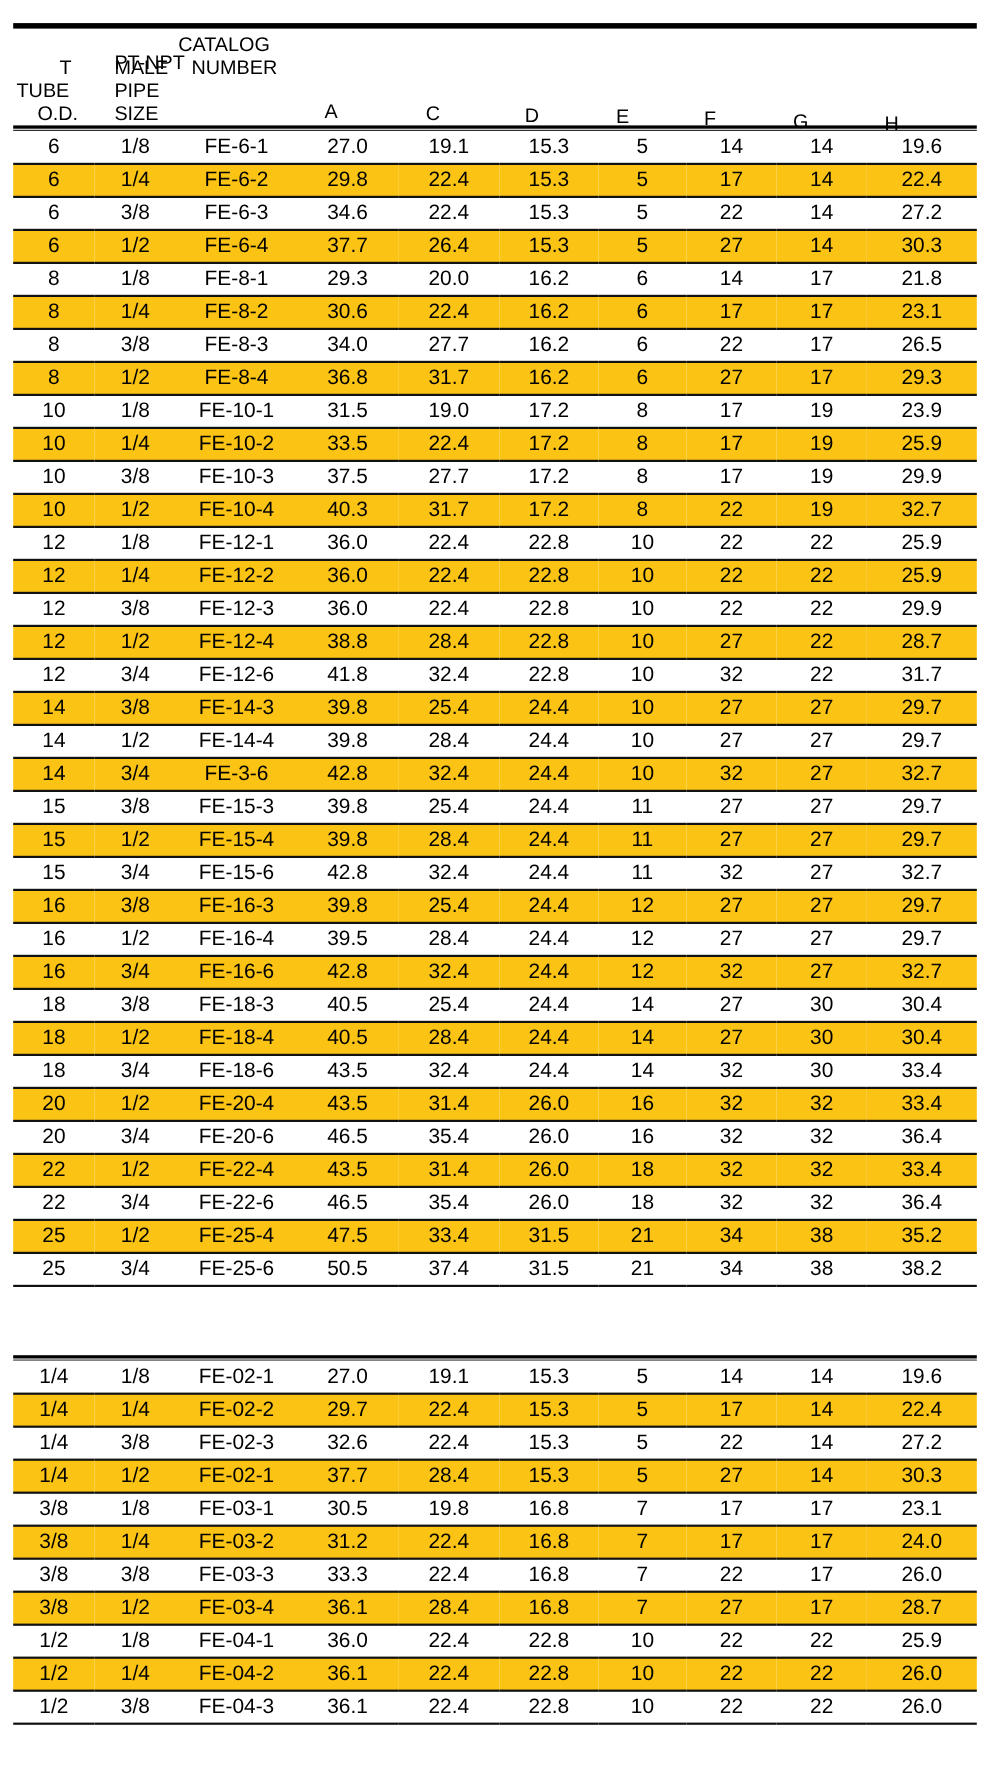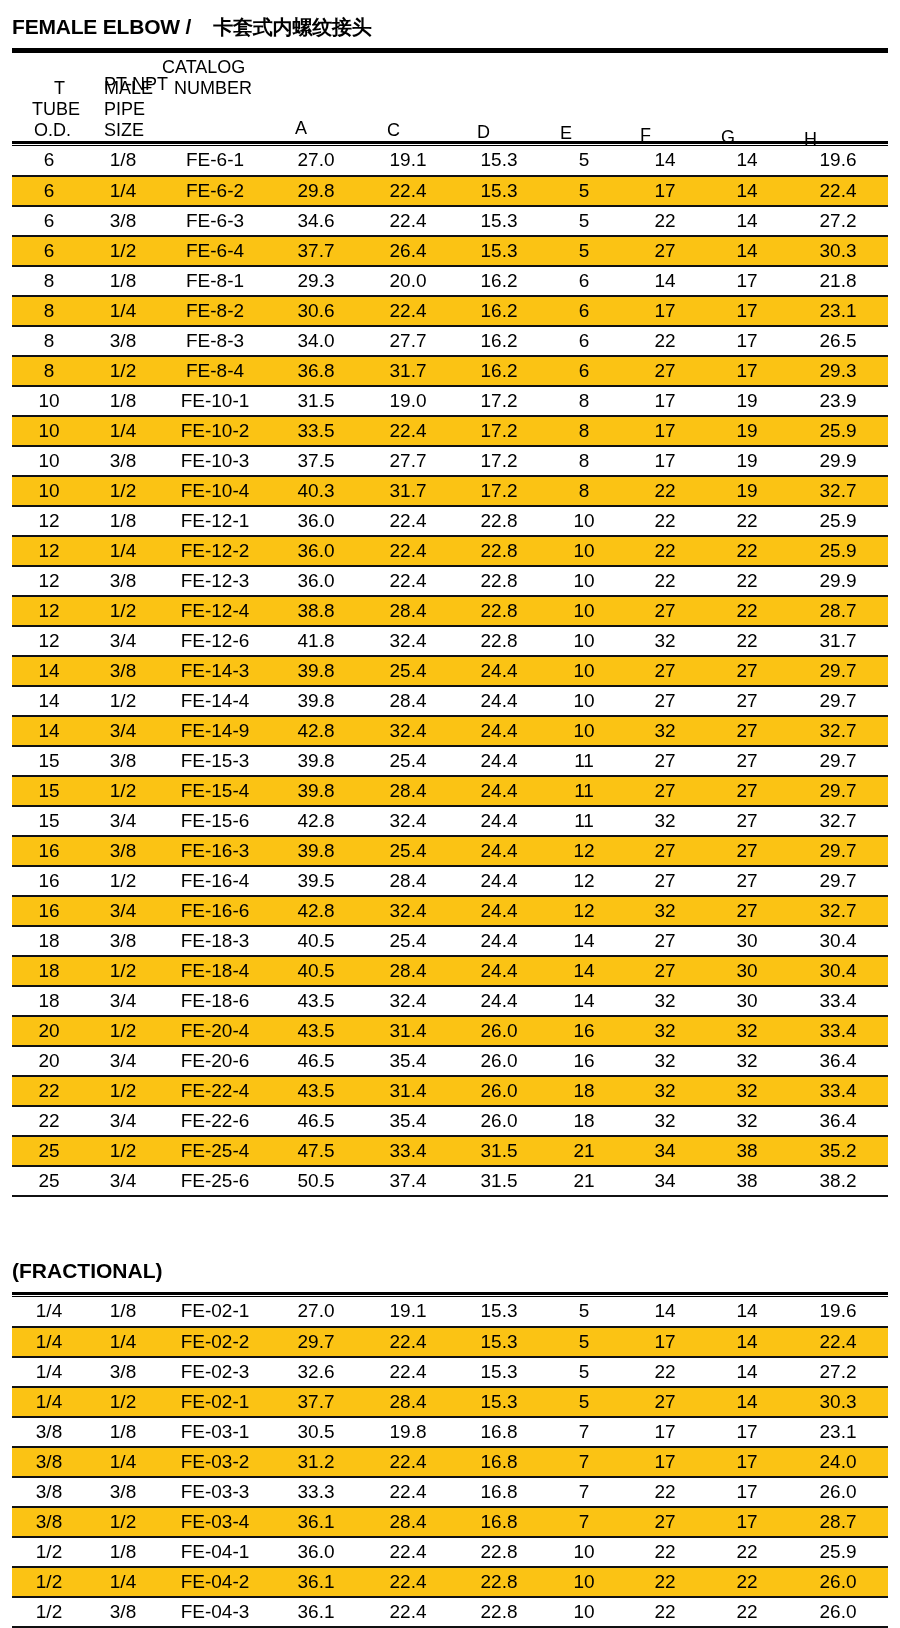--- a/index.html
+++ b/index.html
@@ -101,30 +101,27 @@
     font-weight: bold;
     padding-bottom: 9px;
   }
 </style>
 </head>
 <body>
 
 <div class="page">
 
   <div class="title-block">
-    <div class="title-line">
-      <span>FEMALE ELBOW /</span><span class="title-cn">卡套式内螺纹接头</span>
-    </div>
   </div>
 
   <div class="rule-heavy"></div>
 
   <div class="colhead">
     <span style="left:42px;  top:26px;">T</span>
-    <span style="left:20px;  top:47px;">TUBE</span>
+    <span style="left:3px;  top:47px;">TUBE</span>
     <span style="left:22px;  top:68px;">O.D.</span>
 
     <span style="left:92px;  top:22px;">PT-NPT</span>
     <span style="left:92px;  top:26px;">MALE</span>
     <span style="left:92px;  top:47px;">PIPE</span>
     <span style="left:92px;  top:68px;">SIZE</span>
 
     <span style="left:150px; top:5px;">CATALOG</span>
     <span style="left:162px; top:26px;">NUMBER</span>
 
@@ -377,21 +374,21 @@
           <td>28.4</td>
           <td>24.4</td>
           <td>10</td>
           <td>27</td>
           <td>27</td>
           <td>29.7</td>
         </tr>
         <tr class="alt">
           <td>14</td>
           <td>3/4</td>
-          <td>FE-14-9</td>
+          <td>FE-3-6</td>
           <td>42.8</td>
           <td>32.4</td>
           <td>24.4</td>
           <td>10</td>
           <td>32</td>
           <td>27</td>
           <td>32.7</td>
         </tr>
         <tr class="plain">
           <td>15</td>
@@ -571,21 +568,20 @@
           <td>21</td>
           <td>34</td>
           <td>38</td>
           <td>38.2</td>
         </tr>
       </tbody>
   </table>
 
   <div class="section-gap"></div>
 
-  <div class="section-title">(FRACTIONAL)</div>
 
   <div class="rule-double"></div>
 
   <table class="spec">
     <colgroup>
       <col class="c-t">
         <col class="c-p">
         <col class="c-cat">
         <col class="c-a">
         <col class="c-c">

